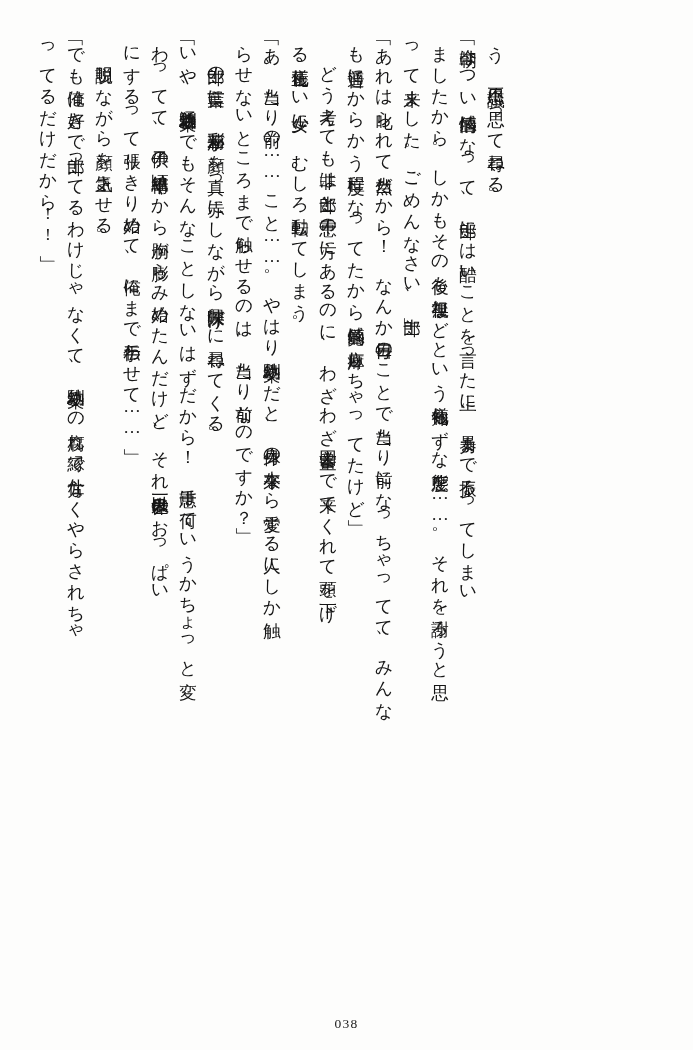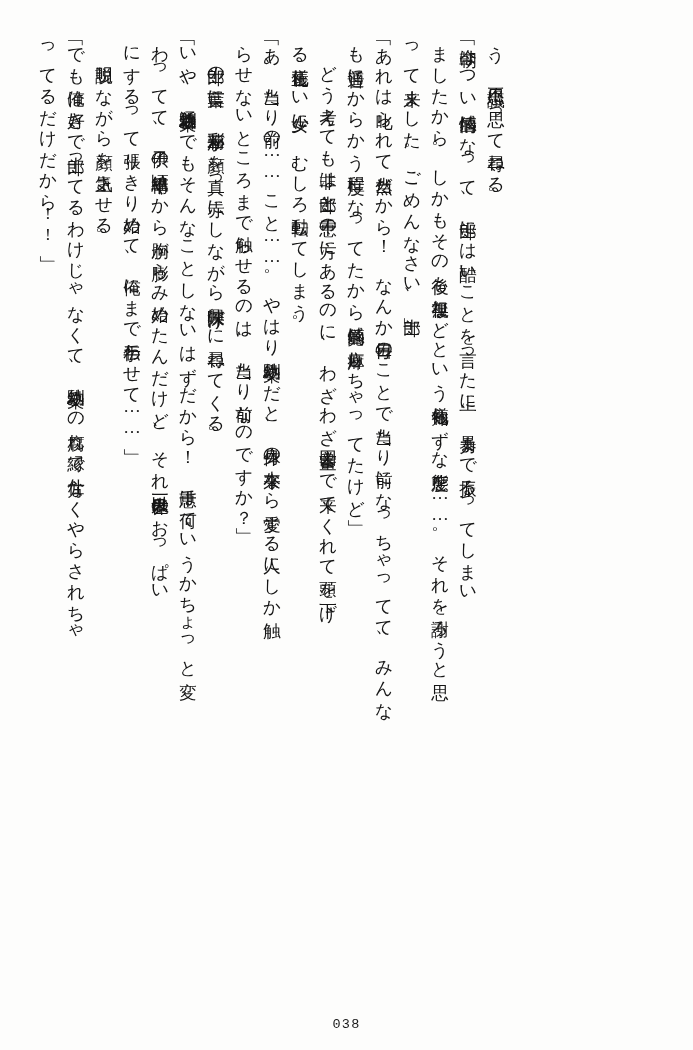--- a/index.html
+++ b/index.html
@@ -49,21 +49,21 @@
   }
   .page-number {
     position: absolute;
     bottom: 18px;
     left: 0;
     right: 0;
     text-align: center;
     font-size: 13.5px;
     letter-spacing: 1.2px;
     color: #1a1a1a;
-    font-family: Liberation Mono, monospace;
+    font-family: Liberation Serif, serif;
   }
 </style>
 </head>
 <body>
 
 <div class="page">
 
   <div class="text-block">
     <div class="line">ってるだけだから!!」</div>
     <div class="line">「でも俺は好きで士郎ってるわけじゃなくて、幼馴染みの腐れ縁で仕方なくやらされちゃ</div>

